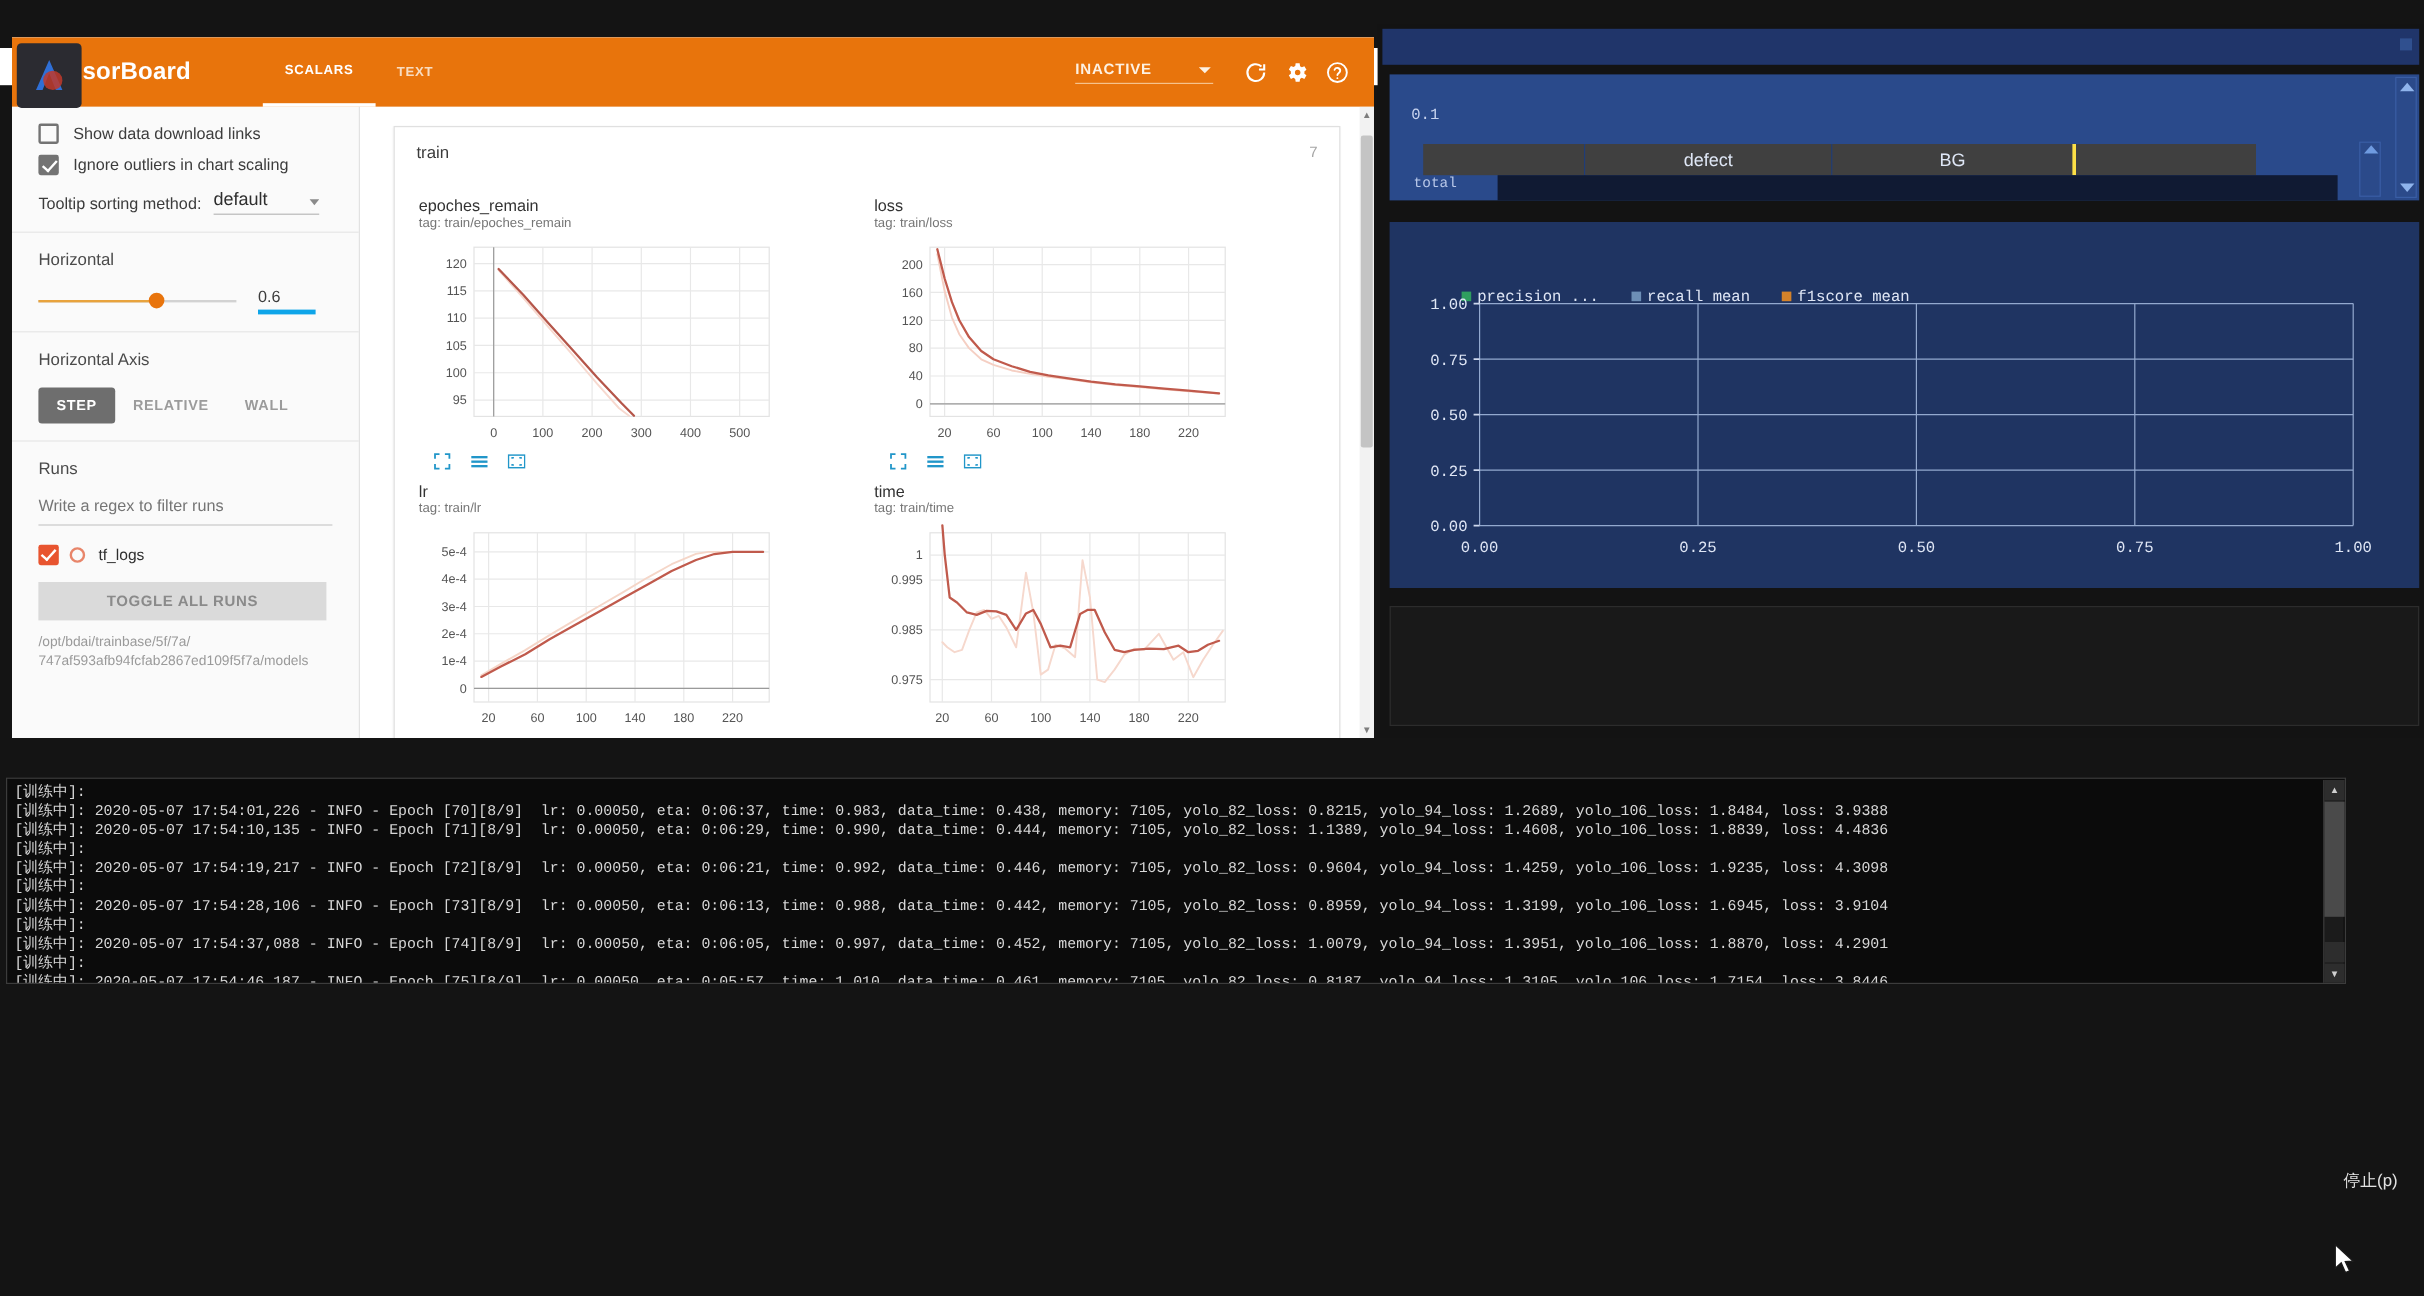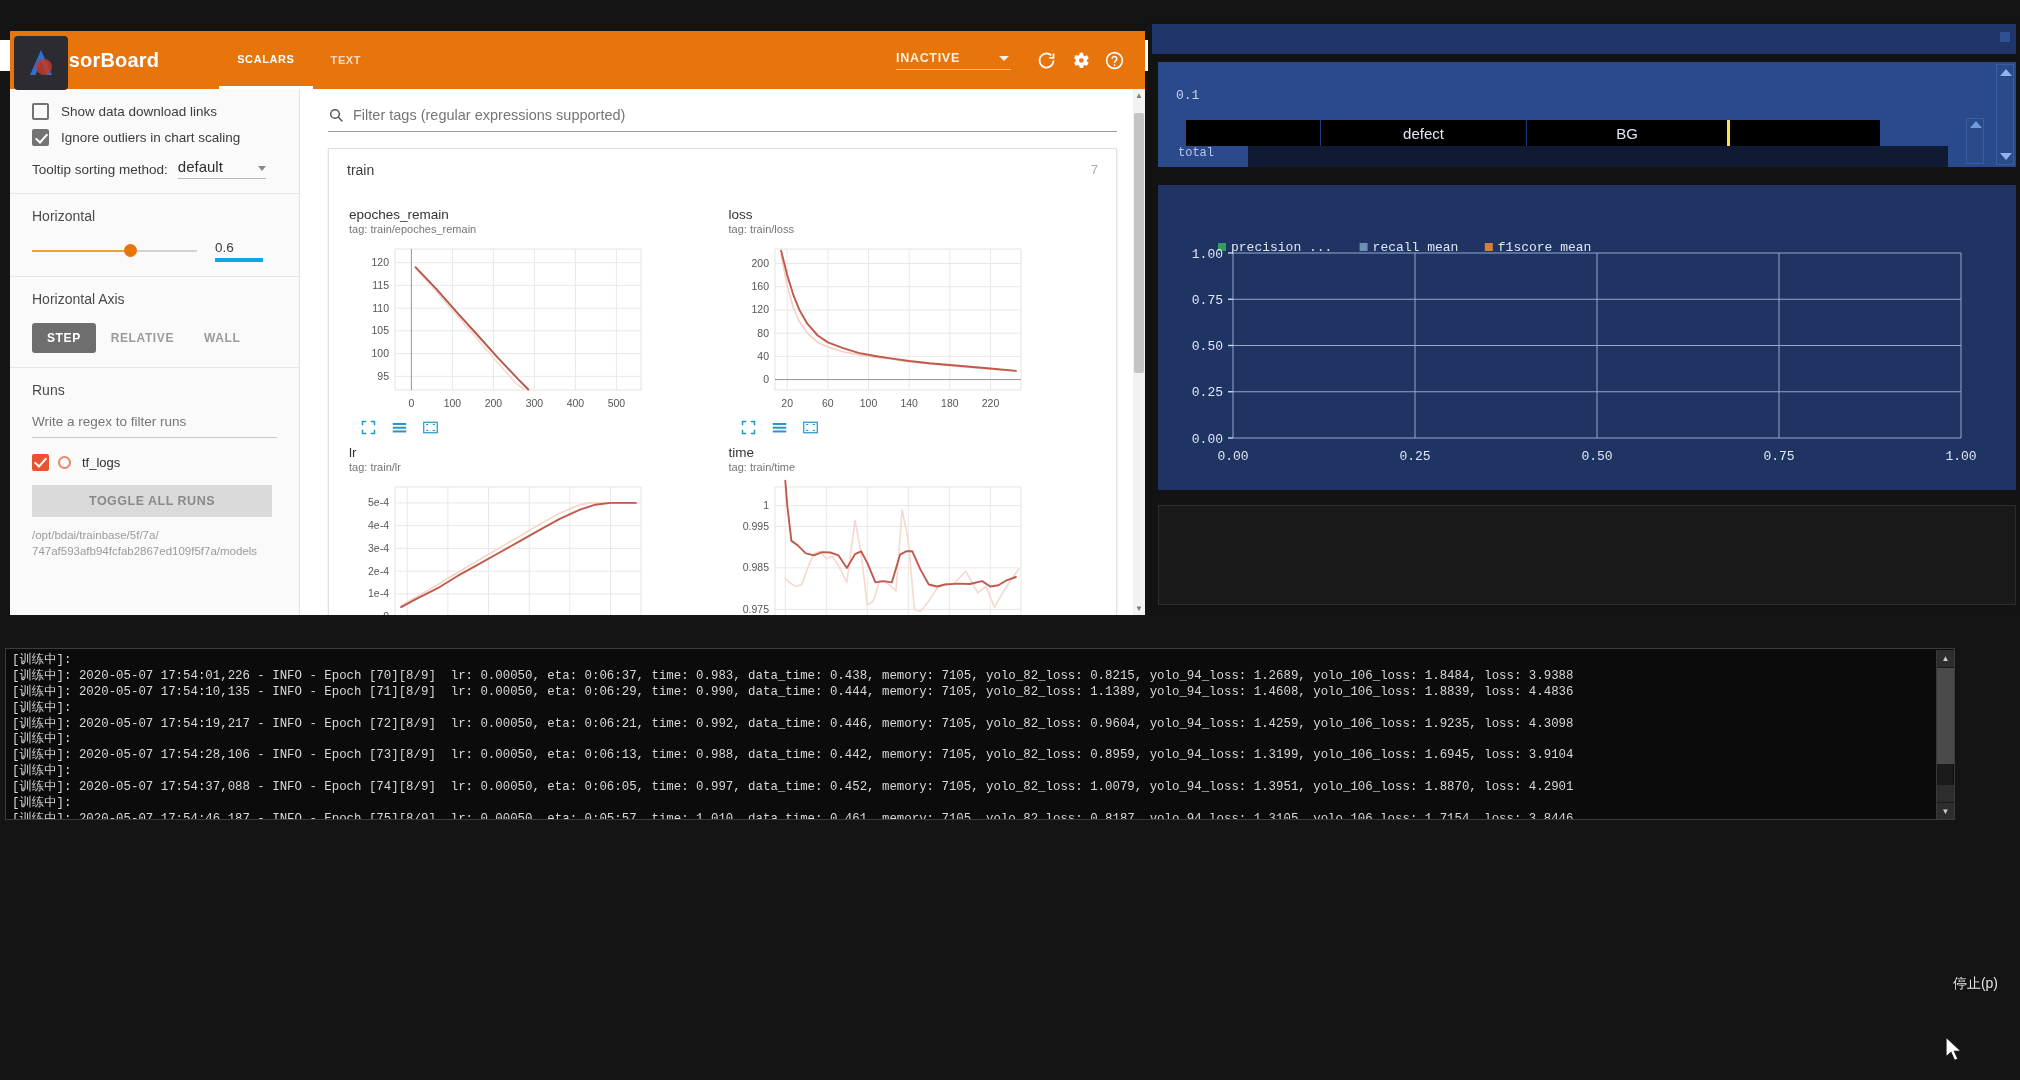--- a/index.html
+++ b/index.html
@@ -178,21 +178,21 @@
     position: absolute; right: 0; top: 0; width: 12px; height: 526px; background: #f2f2f2;
   }
   .tb-scroll-thumb { position: absolute; left: 1px; top: 24px; width: 10px; height: 260px; background: #c4c4c4; border-radius: 2px; }
   .tb-scroll-arrow { width: 12px; height: 13px; display: flex; align-items: center; justify-content: center; color: #7d7d7d; font-size: 8px; }
 
   
   .rpanel { position: absolute; background: #0e0e0e; }
   .blue-box { background: #2a4a8b; }
   .blue-box-2 { background: #1f3462; }
   .tbl-head-cell {
-    background: #000000; color: #dfe7f6; font-size: 15px; text-align: center;
+    background: #404040; color: #dfe7f6; font-size: 15px; text-align: center;
     display: flex; align-items: center; justify-content: center;
   }
   .mini-scroll { background: #2b4a8a; border: 1px solid #3a5ea5; }
 
   
   .console {
     position: absolute; left: 5px; top: 648px; width: 1950px; height: 172px;
     background: #0b0b0b; border: 1px solid #3c3c3c; overflow: hidden;
   }
   .console-inner {
@@ -339,27 +339,20 @@
           </div>
         </div>
         <button class="toggle-all">TOGGLE ALL RUNS</button>
         <div class="run-path">
           <div>/opt/bdai/trainbase/5f/7a/</div>
           <div>747af593afb94fcfab2867ed109f5f7a/models</div>
         </div>
       </div>
 
       <div class="tb-main">
-        <div class="filter-wrap">
-          <svg width="16" height="16" viewBox="0 0 24 24" fill="none" stroke="#555" stroke-width="2.2">
-            <circle cx="10.5" cy="10.5" r="6.5"></circle>
-              <line x1="15.5" y1="15.5" x2="21" y2="21" stroke-linecap="round"></line>
-          </svg>
-          <input class="filter-input" placeholder="Filter tags (regular expressions supported)" style="">
-        </div>
 
         <div class="card">
           <div class="card-head">
             <span>train</span>
             <span class="card-count">7</span>
           </div>
           <div class="charts-grid">
 
             <div class="chart-cell">
               <div class="chart-title">epoches_remain</div>

